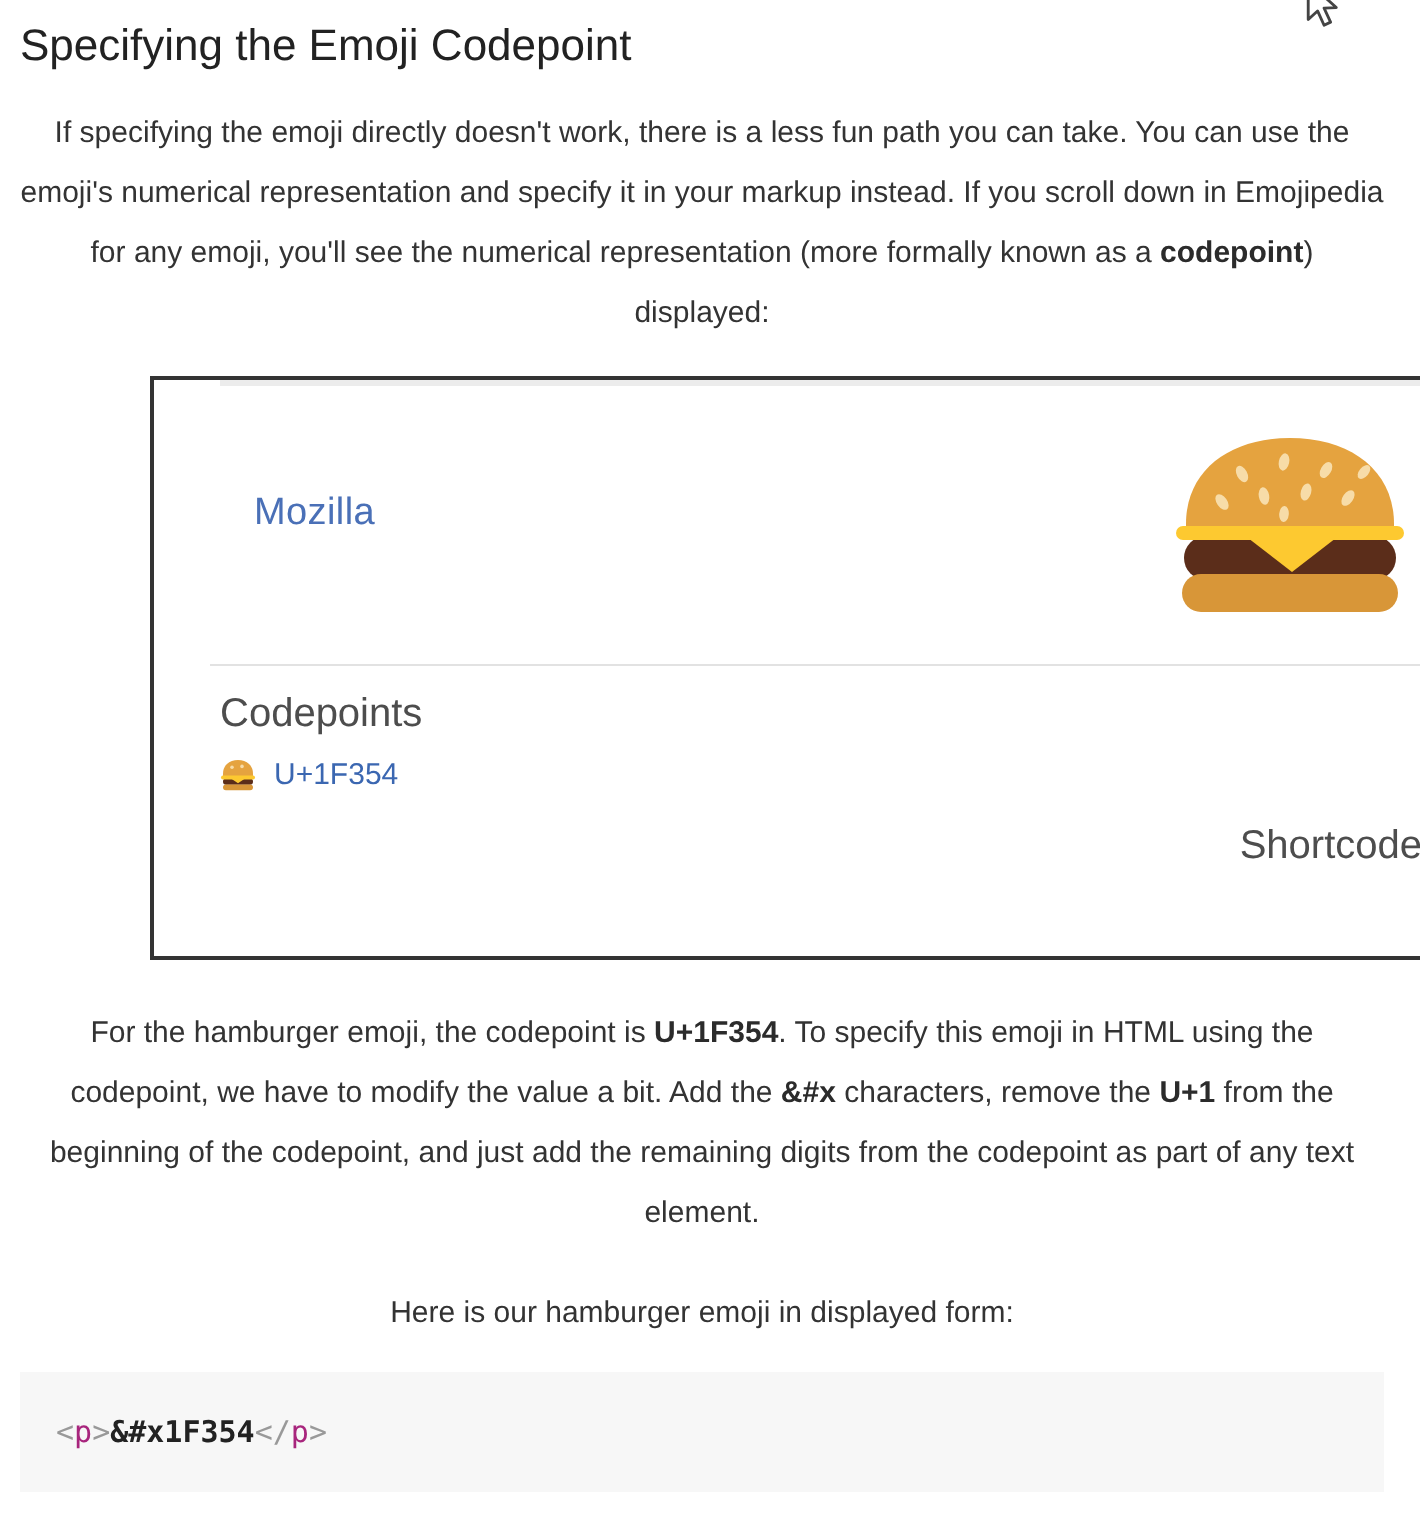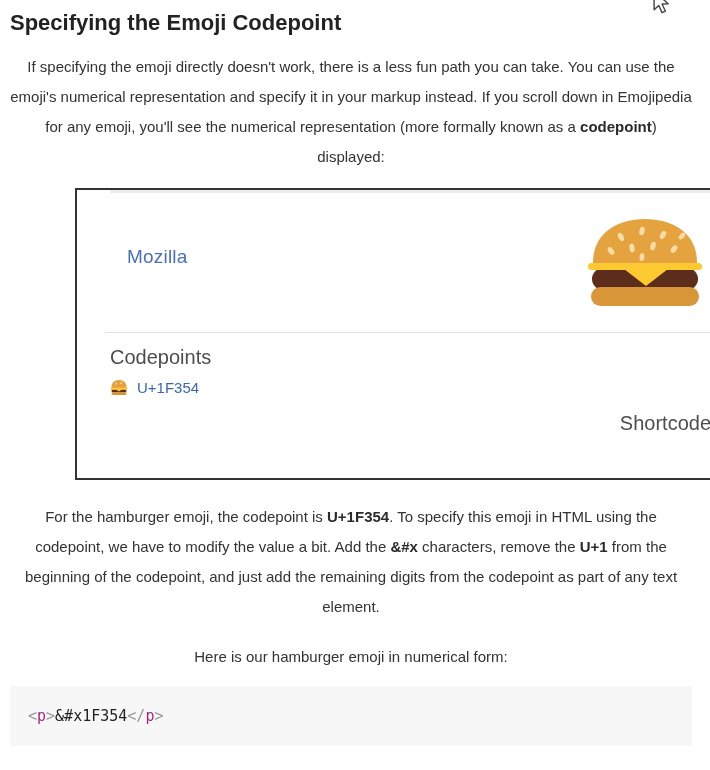--- a/index.html
+++ b/index.html
@@ -9,21 +9,21 @@
     background: #ffffff;
     font-family: "Liberation Sans", sans-serif;
     color: #333333;
     position: relative;
     overflow: hidden;
   }
   .page { padding: 0 18px 0 10px; }
 
   h1.title {
     font-size: 22px; line-height: 26px;
-    font-weight: 700; color: #222222;
+    font-weight: 400; color: #222222;
     margin: 10px 0 0 0;
   }
   p.body {
     font-size: 15px; line-height: 30px;
     color: #333333;
     margin: 16px 0 0 0;
     text-align: center;
   }
   p.body strong { font-weight: 700; color: #2b2b2b; }
   p.after-shot { margin-top: 22px; }
@@ -70,21 +70,21 @@
   pre.code {
     margin: 14px 0 0 0;
     background: #f7f7f7;
     padding: 20px 18px;
     font-family: "DejaVu Sans Mono", monospace;
     font-size: 15px; line-height: 20px;
     white-space: pre;
   }
   .tok-br { color: #999999; }
   .tok-tag { color: #a8257d; }
-  .tok-entity { color: #222222; font-weight: 400; }
+  .tok-entity { color: #222222; font-weight: 700; }
 
   
   .cursor { position: absolute; left: 652px; top: -10px; }
 </style>
 </head>
 <body>
 
 <main class="page">
 
   <h1 class="title">Specifying the Emoji Codepoint</h1>
@@ -131,21 +131,21 @@
           <path d="M5.5,10.2 L9,12.6 L12.5,10.2 Z" fill="#fdc930"></path>
         </svg>
         <span class="cp-link">U+1F354</span>
       </div>
       <div class="card-h second">Shortcodes</div>
     </div>
   </figure>
 
   <p class="body after-shot"><span>For the hamburger emoji, the codepoint is </span><strong>U+1F354</strong><span>. To specify this emoji in HTML using the codepoint, we have to modify the value a bit. Add the </span><strong>&amp;#x</strong><span> characters, remove the </span><strong>U+1</strong><span> from the beginning of the codepoint, and just add the remaining digits from the codepoint as part of any text element.</span></p>
 
-  <p class="body lead-in">Here is our hamburger emoji in numerical form:</p>
+  <p class="body lead-in">Here is our hamburger emoji in displayed form:</p>
 
   <pre class="code"><span class="tok-br">&lt;</span><span class="tok-tag">p</span><span class="tok-br">&gt;</span><span class="tok-entity">&amp;#x1F354</span><span class="tok-br">&lt;/</span><span class="tok-tag">p</span><span class="tok-br">&gt;</span></pre>
 
 </main>
 
 <svg class="cursor" width="18" height="26" viewBox="0 0 13 20" aria-hidden="true">
   <path d="M1.2,0.8 L1.2,15.2 L4.8,11.9 L7.3,17.4 L9.8,16.2 L7.3,10.8 L12,10.6 Z" fill="#ffffff" stroke="#444444" stroke-width="1.1" stroke-linejoin="round"></path>
 </svg>
 
 </body></html>

